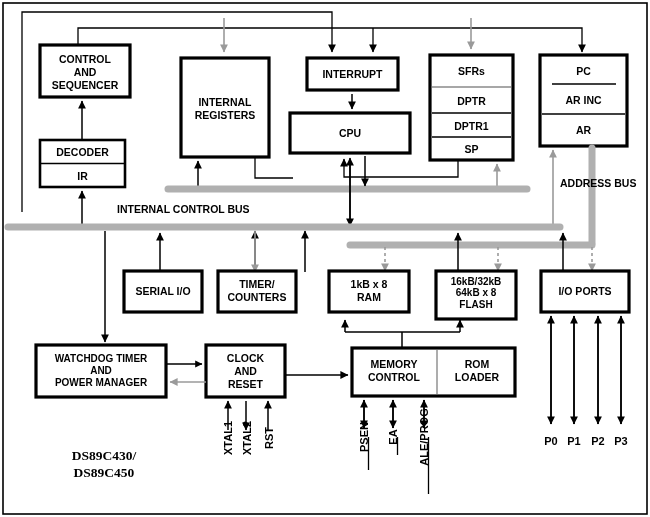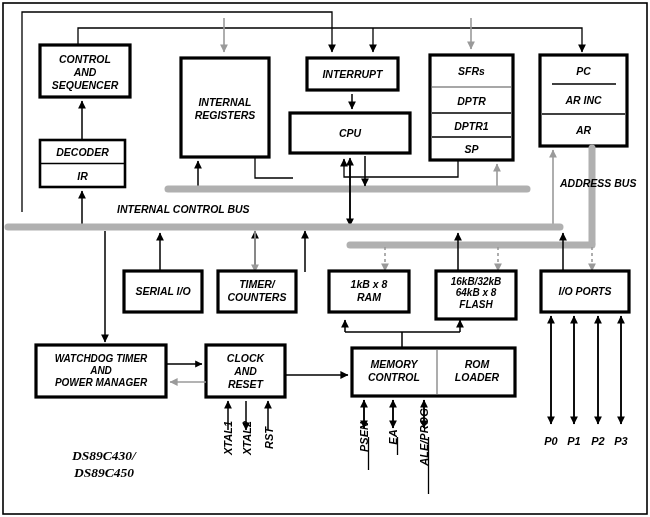--- a/index.html
+++ b/index.html
@@ -1,20 +1,20 @@
 <!DOCTYPE html>
 <html><head>
 <meta charset="utf-8">
 <style>
   html,body{margin:0;padding:0;background:#ffffff;}
   body{
     width:650px;height:517px;overflow:hidden;
     font-family:"Liberation Sans", sans-serif;
   }
-  #diagram-root{position:relative;width:650px;height:517px;font-style:italic;}
+  #diagram-root{position:relative;width:650px;height:517px;}
   svg{display:block;}
   .blk-label{font-family:"Liberation Sans",sans-serif;font-weight:bold;font-size:10.5px;fill:#000;text-anchor:middle;}
   .blk-label-sm{font-family:"Liberation Sans",sans-serif;font-weight:bold;font-size:10px;fill:#000;text-anchor:middle;}
   .bus-label{font-family:"Liberation Sans",sans-serif;font-weight:bold;font-size:10.5px;fill:#000;}
   .pin-label{font-family:"Liberation Sans",sans-serif;font-weight:bold;font-size:11px;fill:#000;text-anchor:middle;}
   .part-label{font-family:"Liberation Serif",serif;font-weight:bold;font-size:13.5px;fill:#000;text-anchor:middle;}
   .bx{fill:#ffffff;stroke:#000000;}
   .bx-thick{stroke-width:3.2;}
   .bx-med{stroke-width:2.6;}
   .divider{stroke:#000;stroke-width:1.4;}

